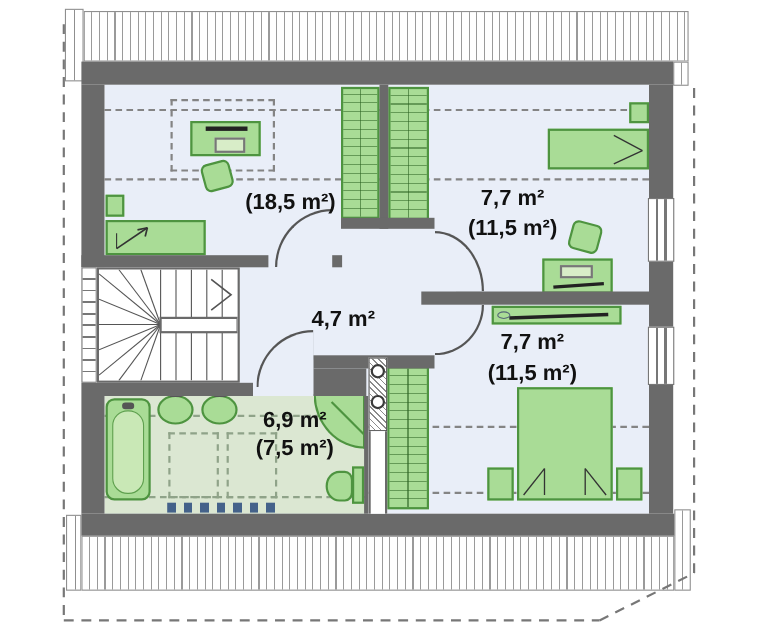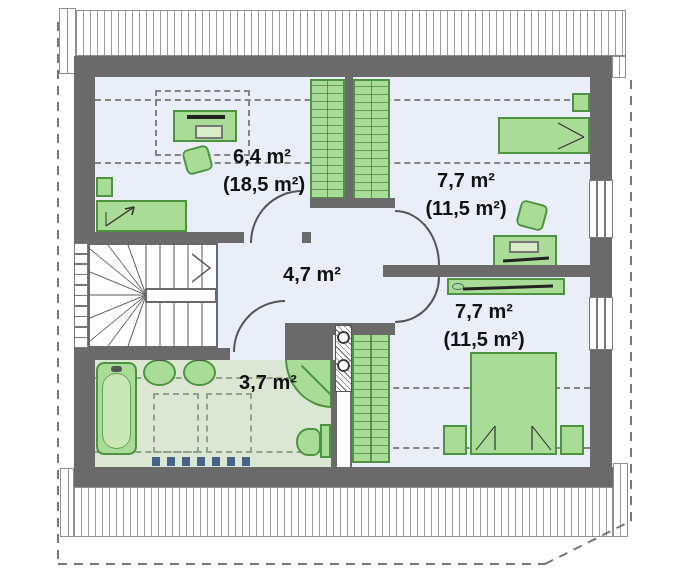--- a/index.html
+++ b/index.html
@@ -181,28 +181,28 @@
           <line x1="56" y1="50" x2="18" y2="0"></line>
         <line x1="56" y1="50" x2="38" y2="0"></line>
           <line x1="56" y1="50" x2="18" y2="101"></line>
         <line x1="56" y1="50" x2="38" y2="101"></line>
       </g>
       <rect x="56" y="44" width="70" height="13" fill="#ffffff" stroke="#6a6a6a" stroke-width="2"></rect>
       <polyline points="102,9 120,23 102,37" fill="none" stroke="#555" stroke-width="1.5"></polyline>
     </svg>
   </div>
 
-  <div class="lbl" style="left:207px;top:143px;width:110px">6,4 m²</div>
   <div class="lbl" style="left:202px;top:171px;width:124px">(18,5 m²)</div>
   <div class="lbl" style="left:416px;top:167px;width:100px">7,7 m²</div>
   <div class="lbl" style="left:410px;top:195px;width:112px">(11,5 m²)</div>
-  <div class="lbl" style="left:257px;top:261px;width:110px">4,7 m²</div>
+  <div class="lbl" style="left:257px;top:277px;width:110px">4,7 m²</div>
   <div class="lbl" style="left:434px;top:298px;width:100px">7,7 m²</div>
   <div class="lbl" style="left:428px;top:326px;width:112px">(11,5 m²)</div>
-  <div class="lbl" style="left:213px;top:369px;width:110px">3,7 m²</div>
+  <div class="lbl" style="left:213px;top:369px;width:110px">6,9 m²</div>
+  <div class="lbl" style="left:211px;top:395px;width:114px">(7,5 m²)</div>
 
   <svg width="700" height="575" style="position:absolute;left:0;top:0;pointer-events:none">
     <g stroke="#777" stroke-width="2" stroke-dasharray="9 7" fill="none">
       <line x1="58" y1="22" x2="58" y2="564"></line>
       <line x1="58" y1="564" x2="545" y2="564"></line>
       <line x1="545" y1="564" x2="631" y2="521"></line>
       <line x1="631" y1="521" x2="631" y2="76"></line>
     </g>
   </svg>
 

